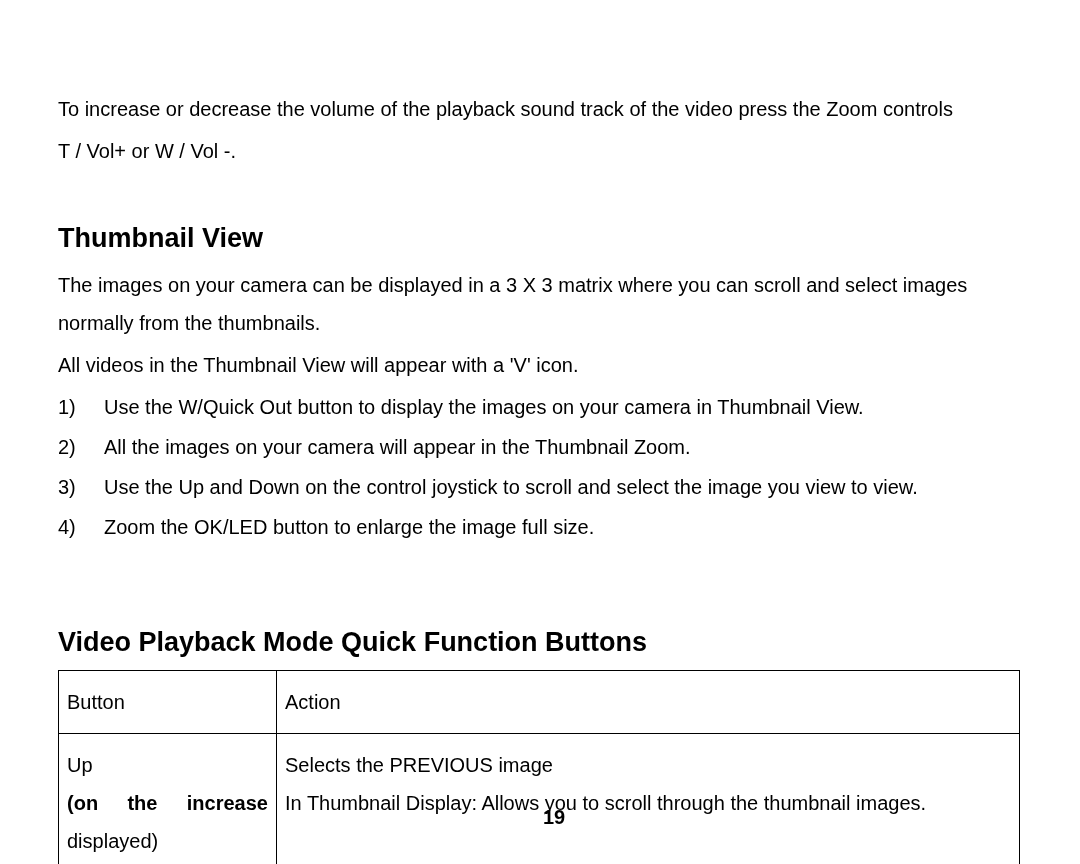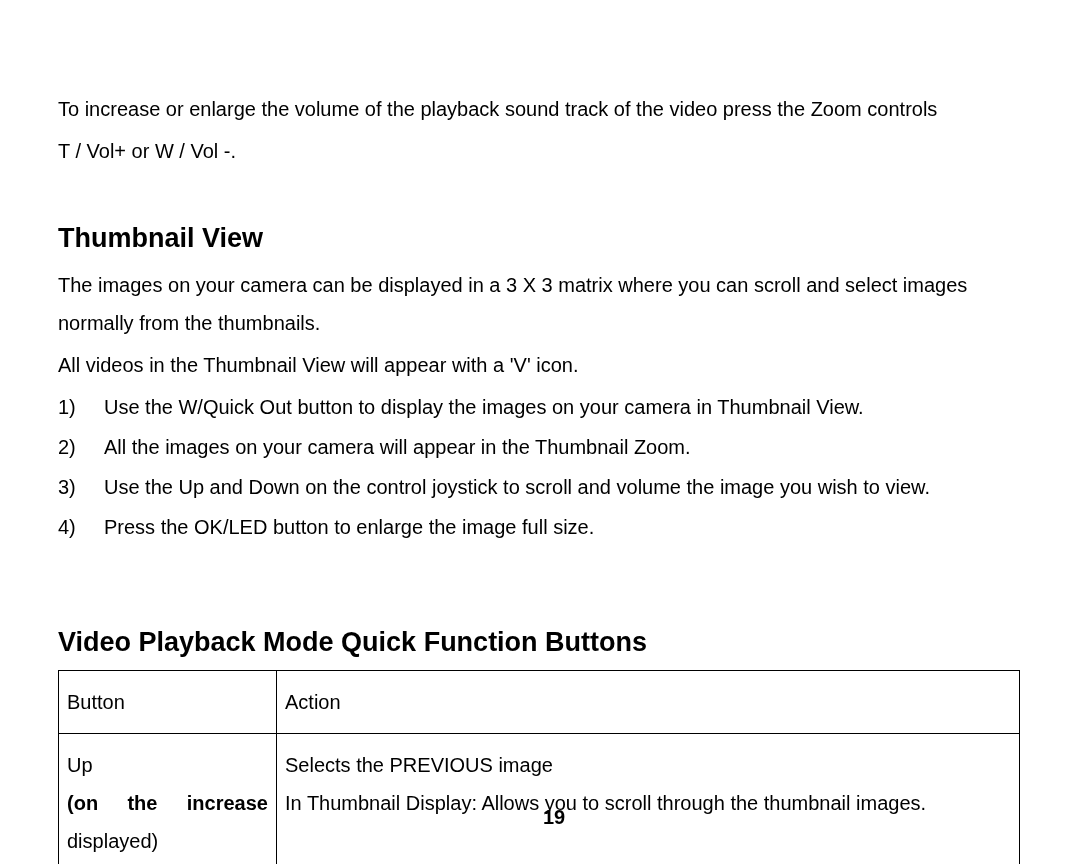--- a/index.html
+++ b/index.html
@@ -72,21 +72,21 @@
       font-size: 20px;
       font-weight: bold;
     }
     .heading2 {
       margin-top: 78px;
     }
   </style>
 </head>
 <body>
 
-<p class="para">To increase or enlarge the volume of the playback sound track of the video press the Zoom controls</p>
+<p class="para">To increase or decrease the volume of the playback sound track of the video press the Zoom controls</p>
 <p class="para">
   <span class="bold">T / Vol+ </span><span>or </span><span class="bold">W / Vol -.</span>
 </p>
 
 <h2 class="heading">Thumbnail View</h2>
 <p class="para">The images on your camera can be displayed in a 3 X 3 matrix where you can scroll and select images normally from the thumbnails.</p>
 <p class="para">All videos in the Thumbnail View will appear with a 'V' icon.</p>
 
 <div class="list-item">
   <div class="list-num">1)</div>
@@ -98,28 +98,28 @@
 <div class="list-item">
   <div class="list-num">2)</div>
   <div class="list-text">
     <span>All the images on your camera will appear in the </span><span class="bold">Thumbnail Zoom.</span>
   </div>
 </div>
 
 <div class="list-item">
   <div class="list-num">3)</div>
   <div class="list-text">
-    <span>Use the </span><span class="bold">Up</span><span> and </span><span class="bold">Down</span><span> on the control joystick to scroll and volume the image you wish to view.</span>
+    <span>Use the </span><span class="bold">Up</span><span> and </span><span class="bold">Down</span><span> on the control joystick to scroll and select the image you view to view.</span>
   </div>
 </div>
 
 <div class="list-item">
   <div class="list-num">4)</div>
   <div class="list-text">
-    <span>Press the </span><span class="bold">OK/LED</span><span> button to enlarge the image full size.</span>
+    <span>Zoom the </span><span class="bold">OK/LED</span><span> button to enlarge the image full size.</span>
   </div>
 </div>
 
 <h2 class="heading heading2">Video Playback Mode Quick Function Buttons</h2>
 
 <table>
   <tbody>
       <tr>
     <td class="col-button bold">Button</td>
     <td class="bold">Action</td>

